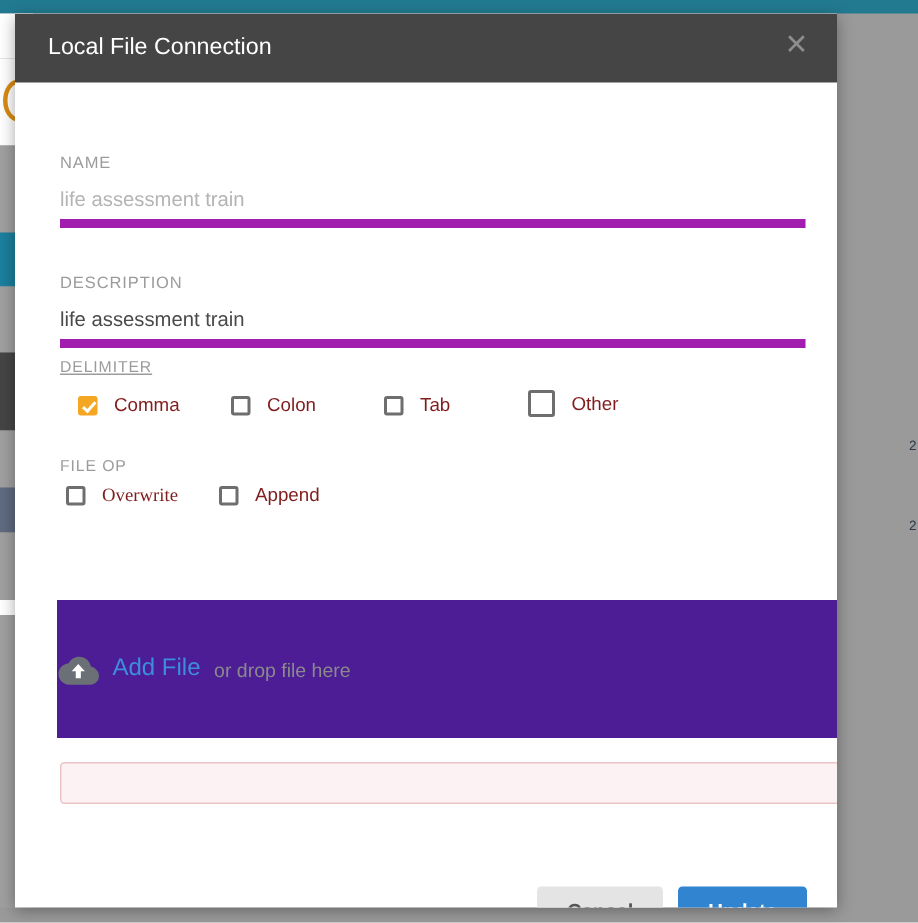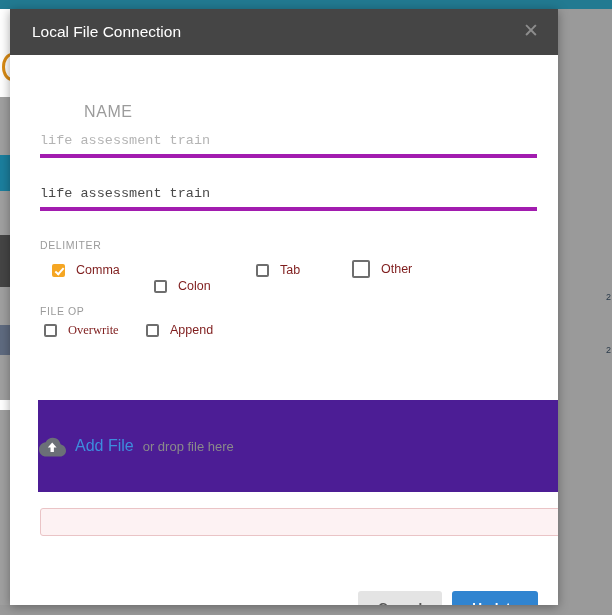--- a/index.html
+++ b/index.html
@@ -90,31 +90,30 @@
   #modal-body {
     position: relative;
     padding: 0;
     height: 550px;
   }
 
   
   .field-group { position: absolute; left: 30px; width: 497px; }
   .field-label {
     color: #9b9b9b;
-    font-size: 16px;
+    font-size: 11px;
     letter-spacing: 0.6px;
     margin-bottom: 9px;
-    margin-left: 44px;
   }
   .field-input {
     width: 100%;
     border: none;
-    border-bottom: 4px solid #a21caf;
+    border-bottom: 6px solid #a21caf;
     outline: none;
-    font-family: Liberation Mono, monospace;
+    font-family: Liberation Sans, sans-serif;
     font-size: 13.5px;
     color: #4a4a4a;
     padding: 0 0 6px 0;
     background: transparent;
     box-sizing: border-box;
   }
   .field-input::placeholder { color: #b4b4b4; }
 
   
   .section-label {
@@ -260,30 +259,31 @@
   </div>
 
   <div id="modal-body">
 
     <div class="field-group" style="top:48px;">
       <div class="field-label">NAME</div>
       <input class="field-input" type="text" placeholder="life assessment train" style="">
     </div>
 
     <div class="field-group" style="top:128px;">
+      <div class="field-label">DESCRIPTION</div>
       <input class="field-input" type="text" placeholder="" value="life assessment train" style="">
     </div>
 
-    <div class="section-label" style="top:184px;">DELIMITER</div>
+    <div class="section-label" style="top:184px;text-decoration:underline;">DELIMITER</div>
 
     <div class="cb-item" style="left:42px; top:208px;">
       <span class="cb-box checked"></span>
       <span class="cb-label">Comma</span>
     </div>
-    <div class="cb-item" style="left:144px; top:224px;">
+    <div class="cb-item" style="left:144px; top:208px;">
       <span class="cb-box"></span>
       <span class="cb-label">Colon</span>
     </div>
     <div class="cb-item" style="left:246px; top:208px;">
       <span class="cb-box"></span>
       <span class="cb-label">Tab</span>
     </div>
     <div class="cb-item" style="left:342px; top:205px;justify-content:space-between;">
       <span class="cb-box large"></span>
       <span class="cb-label">Other</span>

